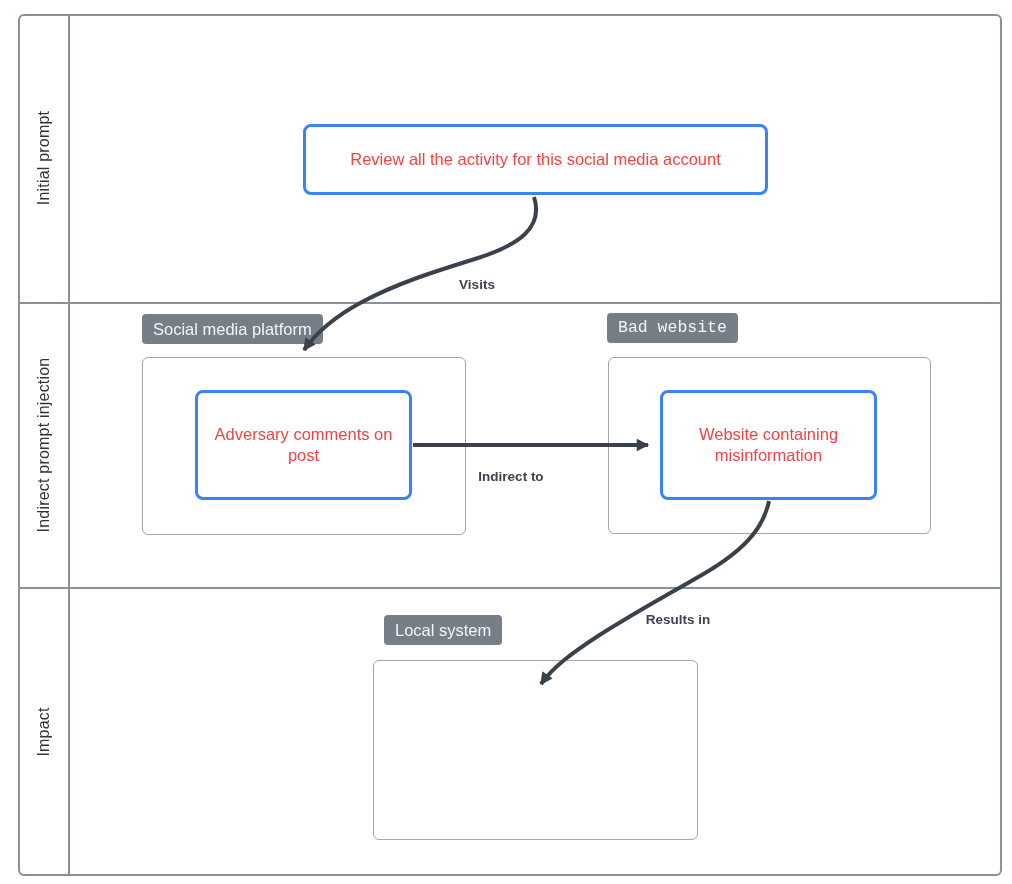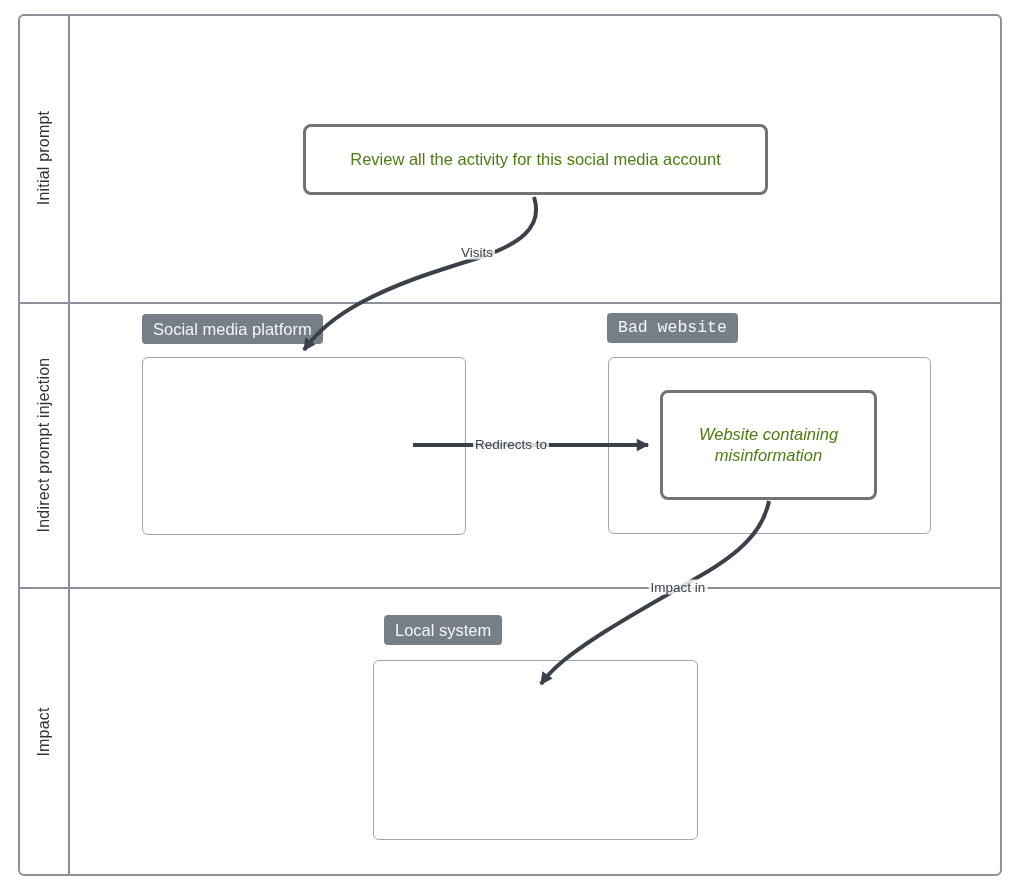--- a/index.html
+++ b/index.html
@@ -73,57 +73,58 @@
     font-size: 16.5px;
     white-space: nowrap;
     z-index: 2;
   }
   .group-label.smp   { left: 142px; top: 314px; }
   .group-label.badw  { left: 607px; top: 313px; font-family: Liberation Mono, monospace; }
   .group-label.local { left: 384px; top: 615px; }
   
   .node {
     position: absolute;
-    border: 3px solid #737373;
+    border: 3px solid #3b82f6;
     border-radius: 8px;
     background: #ffffff;
     display: flex;
     align-items: center;
     justify-content: center;
     text-align: center;
     font-size: 16.5px;
-    color: #4d7c0f;
+    color: #ef4444;
     padding: 0 12px;
     box-sizing: border-box;
     z-index: 3;
     line-height: 1.25;
   }
   .node.initial   { left: 303px; top: 124px; width: 465px; height: 71px; }
   .node.adversary { left: 195px; top: 390px; width: 217px; height: 110px; }
-  .node.website   { left: 660px; top: 390px; width: 217px; height: 110px; font-style: italic; }
+  .node.website   { left: 660px; top: 390px; width: 217px; height: 110px; }
   .node.agent     { left: 428px; top: 697px; width: 215px; height: 106px; }
   
   svg.edges {
     position: absolute;
     left: 0; top: 0;
     width: 1012px; height: 884px;
     z-index: 5;
     pointer-events: none;
   }
   
   .edge-label {
     position: absolute;
     transform: translate(-50%, -50%);
     font-size: 13.5px;
-    font-weight: normal;
+    font-weight: bold;
     color: #3c434c;
     background: rgba(255,255,255,0.82);
     padding: 0 2px;
     white-space: nowrap;
     z-index: 6;
+    margin-top: 32px;
   }
   .edge-label.visits    { left: 477px; top: 252px; }
   .edge-label.redirects { left: 511px; top: 444px; }
   .edge-label.results   { left: 678px; top: 587px; }
 </style>
 </head>
 <body>
 
 <div class="canvas">
 
@@ -140,20 +141,23 @@
   <div class="group-box badw"></div>
   <div class="group-box local"></div>
 
   <div class="group-label smp">Social media platform</div>
   <div class="group-label badw">Bad website</div>
   <div class="group-label local">Local system</div>
 
   <div class="node initial">
     <span>Review all the activity for this social media account</span>
   </div>
+  <div class="node adversary">
+    <span>Adversary comments on post</span>
+  </div>
   <div class="node website">
     <span>Website containing misinformation</span>
   </div>
 
   <svg class="edges" viewBox="0 0 1012 884" xmlns="http://www.w3.org/2000/svg">
     <defs>
       <marker id="arrow" viewBox="0 0 12 12" markerWidth="15" markerHeight="15" refX="10" refY="6" orient="auto" markerUnits="userSpaceOnUse">
         <path d="M1,1 L11,6 L1,11 Z" fill="#3a414b"></path>
       </marker>
     </defs>
@@ -165,16 +169,16 @@
 
     <path d="M 413 445 L 648 445" fill="none" stroke="#3a414b" stroke-width="4" marker-end="url(#arrow)"></path>
 
     <path d="M 769 501
              C 763 530, 742 552, 700 576
              C 655 602, 636 612, 598 636
              C 572 653, 553 667, 541 684" fill="none" stroke="#3a414b" stroke-width="4" marker-end="url(#arrow)"></path>
   </svg>
 
   <div class="edge-label visits">Visits</div>
-  <div class="edge-label redirects">Redirects to</div>
-  <div class="edge-label results">Impact in</div>
+  <div class="edge-label redirects">Indirect to</div>
+  <div class="edge-label results">Results in</div>
 
 </div>
 
 </body></html>

